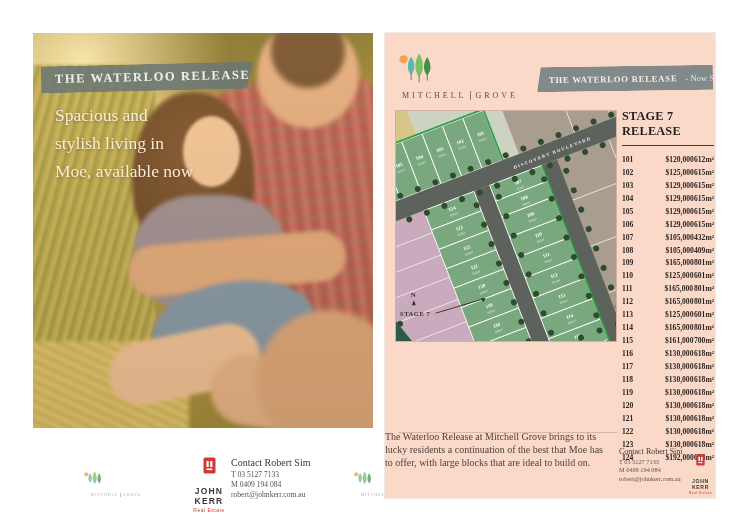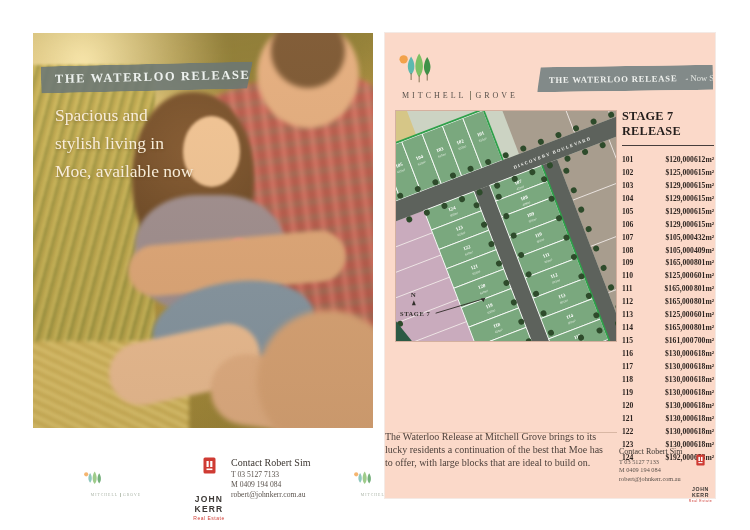--- a/index.html
+++ b/index.html
@@ -39,21 +39,21 @@
   .quote{position:absolute;left:0px;top:400px;width:342px;text-align:center;font-weight:bold;font-size:13.6px;color:#332f2c;}
   .logo-row-item{position:absolute;}
   
   .mg-logo{text-align:left;}
   .mg-text{display:flex;align-items:center;justify-content:center;gap:4px;color:#57504a;letter-spacing:3px;font-size:8px;margin-top:3px;}
   .mg-bar{display:inline-block;width:1px;height:9px;background:#8a7f6a;}
   .mg-faint .mg-text{font-size:3.8px;letter-spacing:1px;color:#a8b2a4;margin-top:1px;gap:2px;}
   .mg-faint .mg-bar{height:4px;background:#b9c2b4;}
   
   .jk-logo{text-align:center;}
-  .jk-name{font-family:"Liberation Sans",sans-serif;font-weight:bold;letter-spacing:1.2px;color:#3c3835;font-size:8.5px;margin-top:16px;text-align:center;}
+  .jk-name{font-family:"Liberation Sans",sans-serif;font-weight:bold;letter-spacing:1.2px;color:#3c3835;font-size:8.5px;margin-top:8px;text-align:center;}
   .jk-tag{font-family:"Liberation Sans",sans-serif;color:#cf3b33;font-size:5px;letter-spacing:.5px;margin-top:1px;}
   .jk-icon{display:inline-block;}
   .contact-block{line-height:1.35;color:#5a524c;}
   .contact-block .c-head{font-weight:normal;font-size:10px;color:#3c3631;}
   .contact-block .c-line{font-size:7.6px;}
   
   .page-right{left:385px;width:330px;background:#fbd9c9;box-shadow:0 0 0 1px rgba(210,170,150,.25);}
   .mg-large{position:absolute;left:10px;top:20px;width:130px;}
   .banner-right{position:absolute;left:152px;top:33px;width:176px;height:25px;background:#828a89;
     transform:rotate(-0.8deg);clip-path:polygon(4px 0,100% 0,100% 100%,0 100%);

